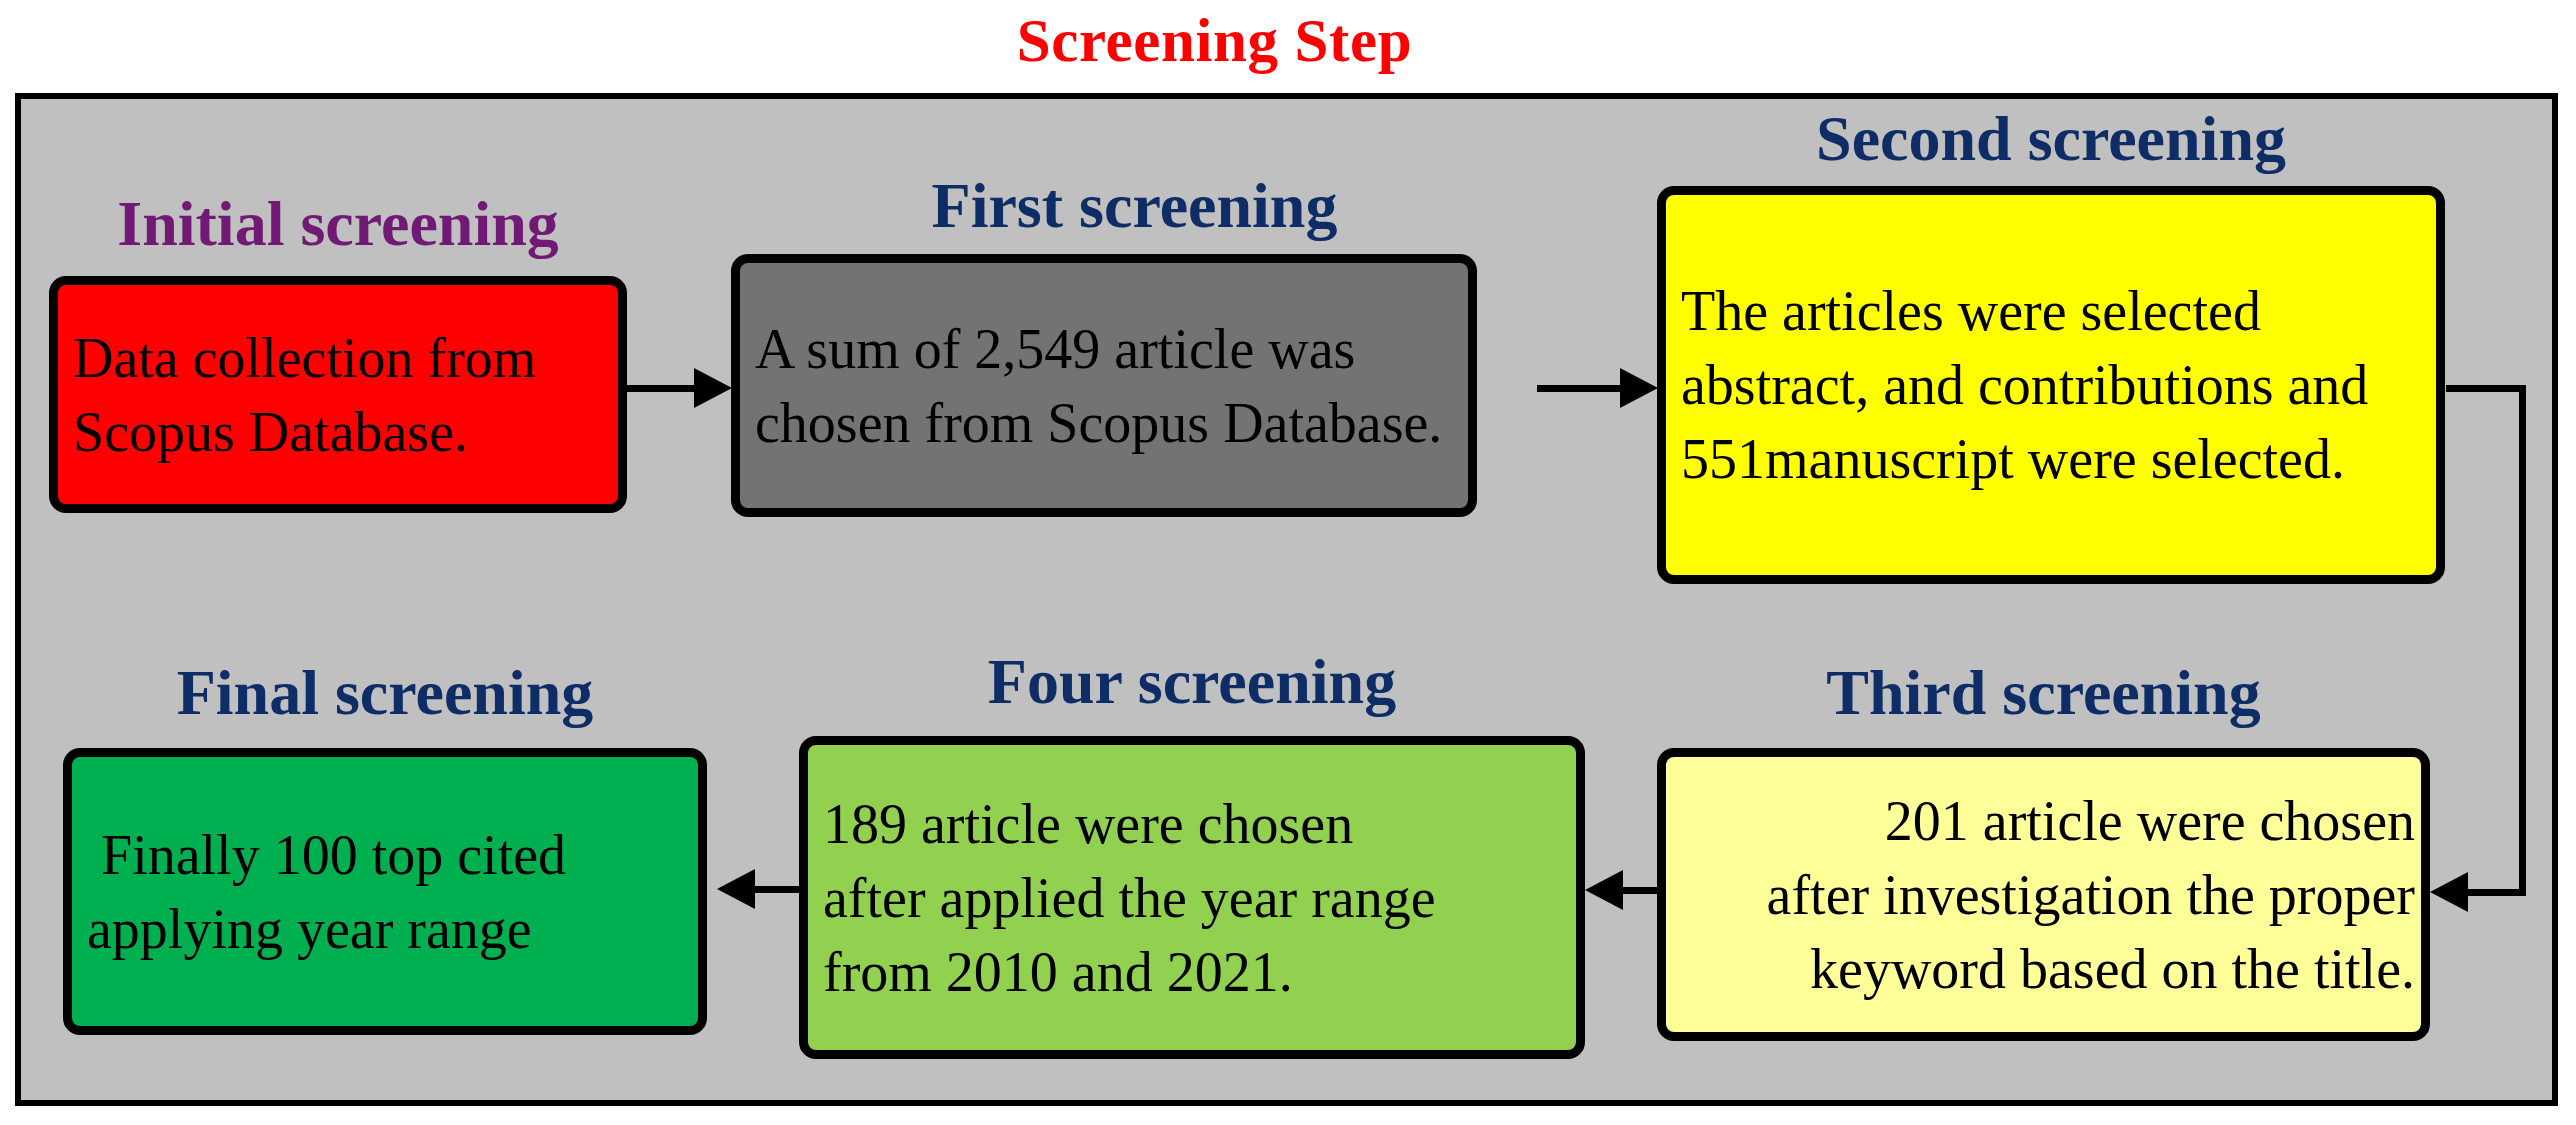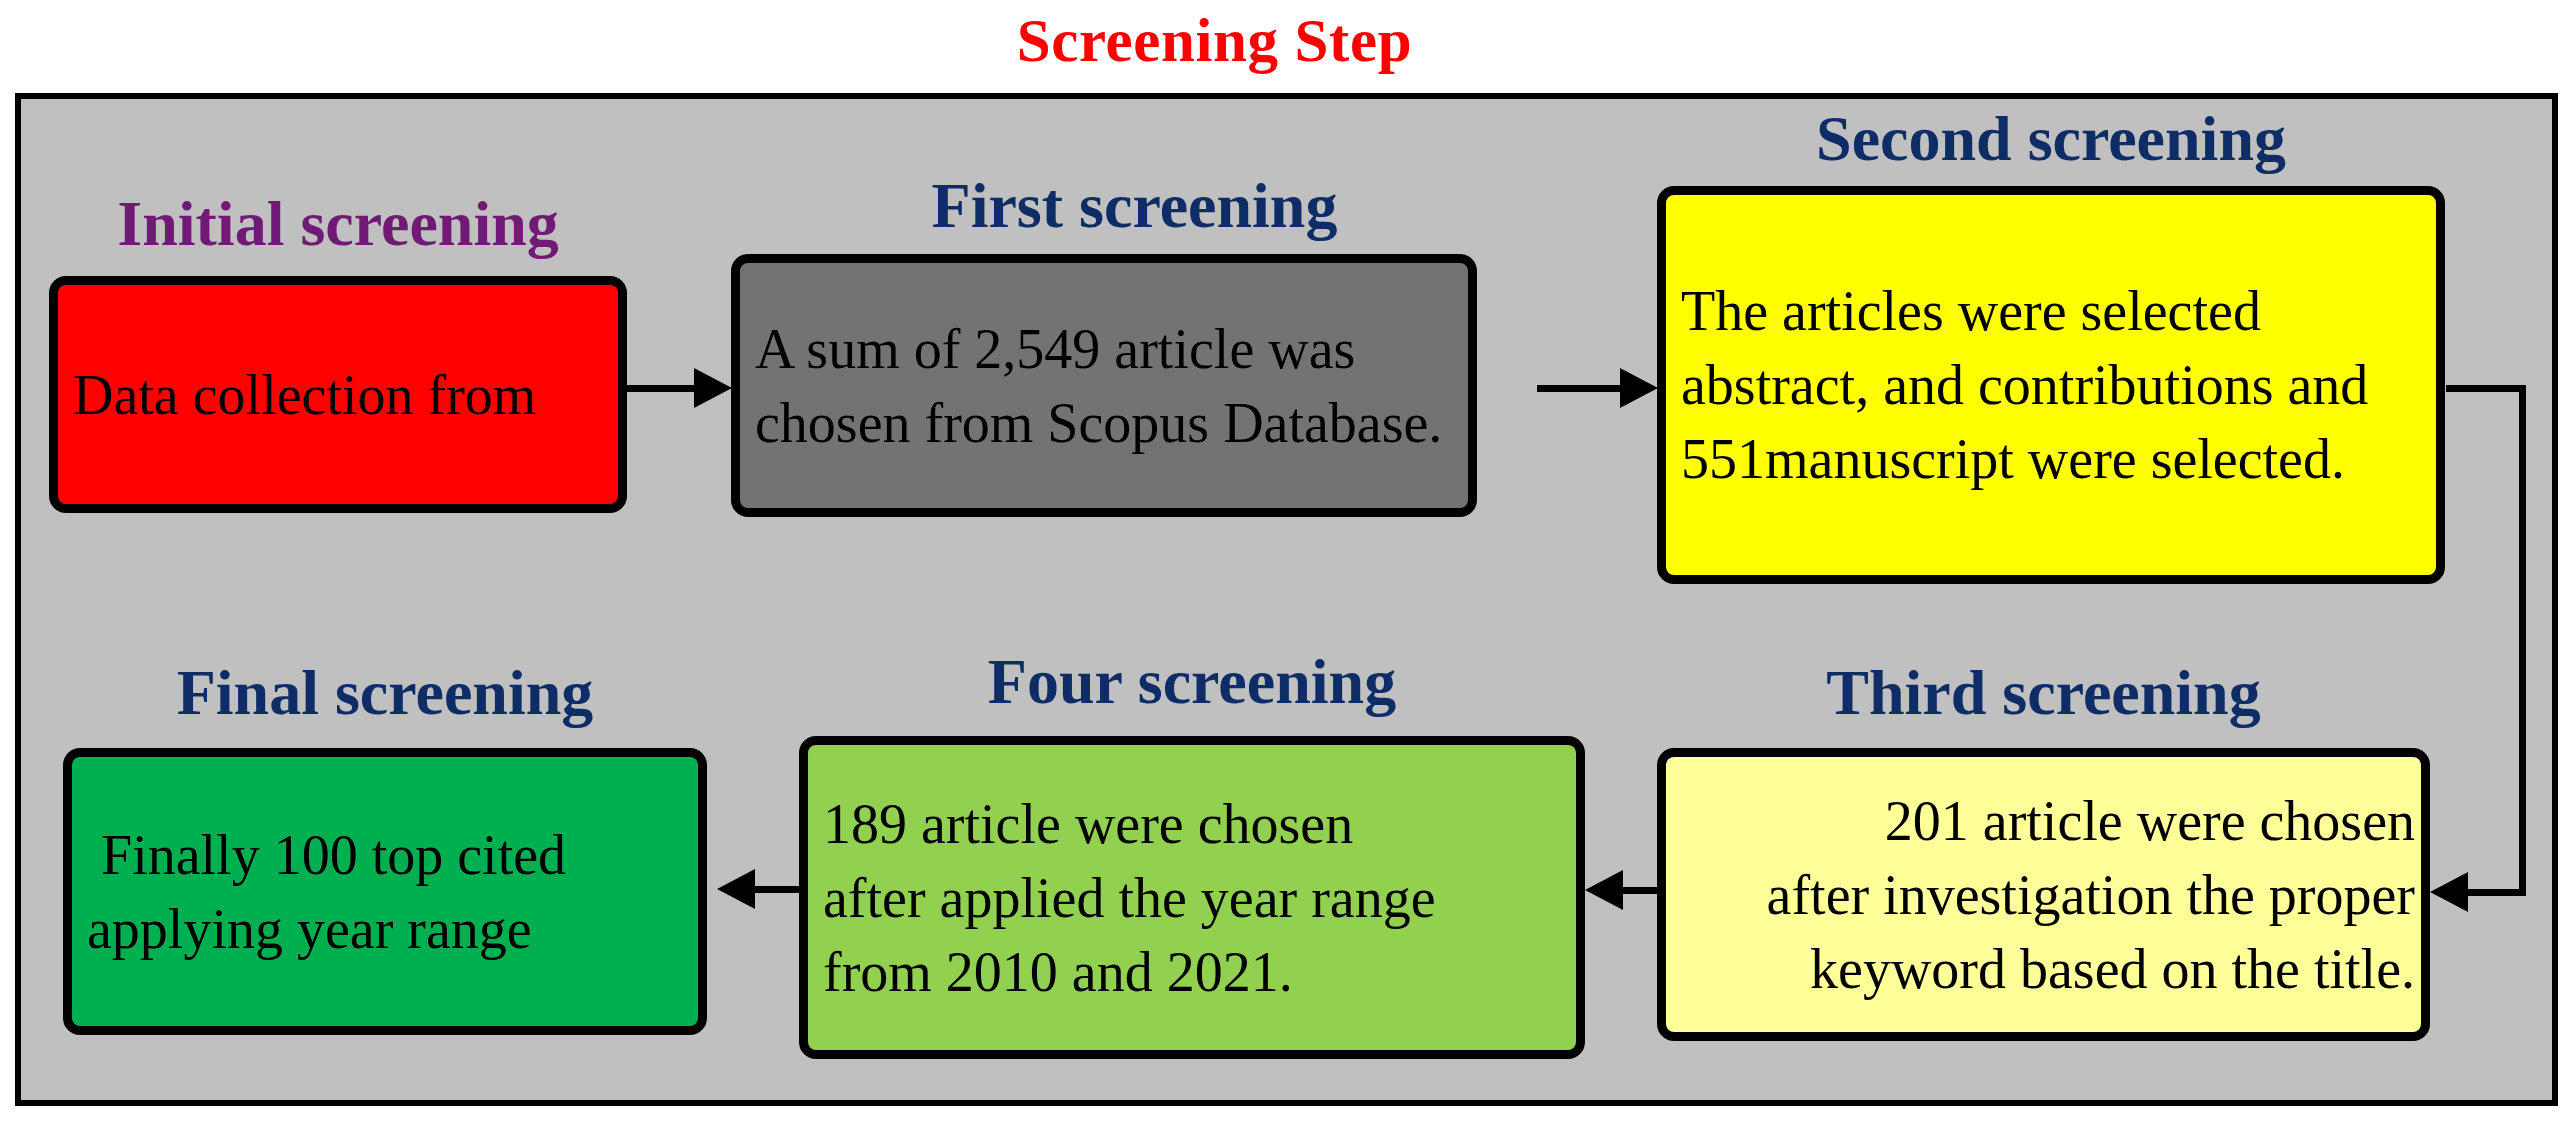--- a/index.html
+++ b/index.html
@@ -80,20 +80,21 @@
 <div class="canvas">
 
   <div class="diagram-title" style="left: 822px; top: 4.9px; width: 785px; color: rgb(255, 0, 0);">Screening Step</div>
 
   <div class="panel" style="left: 15px; top: 93px; width: 2543px; height: 1013px; background-color: rgb(192, 192, 192);"></div>
 
   <div>
     <div class="step-label" style="left: 49px; top: 190px; width: 578px; color: #701a75;">Initial screening</div>
     <div class="step-box" style="left: 49px; top: 276px; width: 578px; height: 237px; background-color: rgb(255, 0, 0);">
       <div class="box-line">Data collection from</div>
+      <div class="box-line">Scopus Database.</div>
     </div>
   </div>
 
   <div>
     <div class="step-label" style="left: 731px; top: 172px; width: 807px; color: rgb(14, 44, 102);">First screening</div>
     <div class="step-box" style="left: 731px; top: 254px; width: 746px; height: 263px; background-color: #737373;">
       <div class="box-line">A sum of 2,549 article was</div>
       <div class="box-line">chosen from Scopus Database.</div>
     </div>
   </div>

